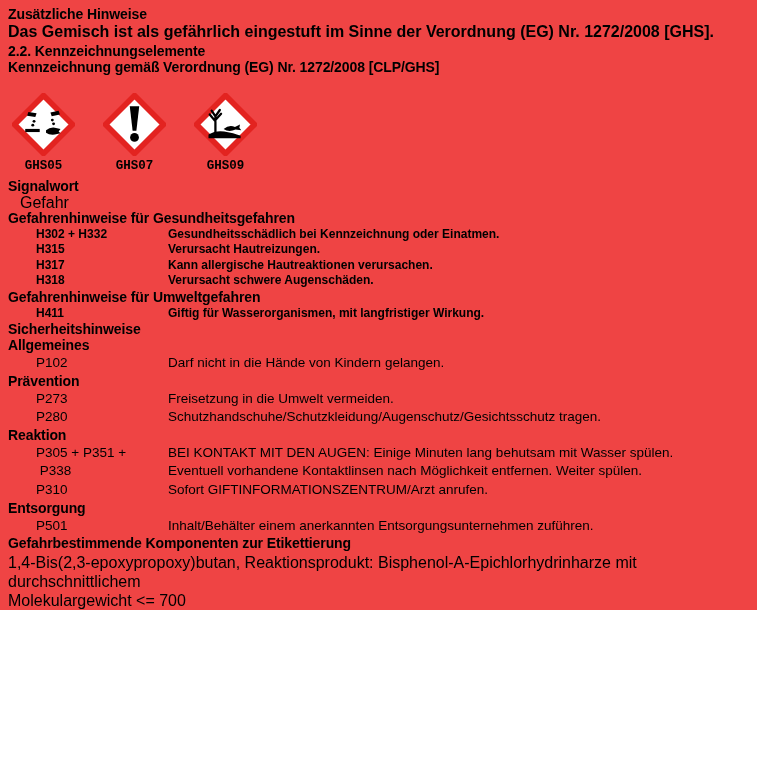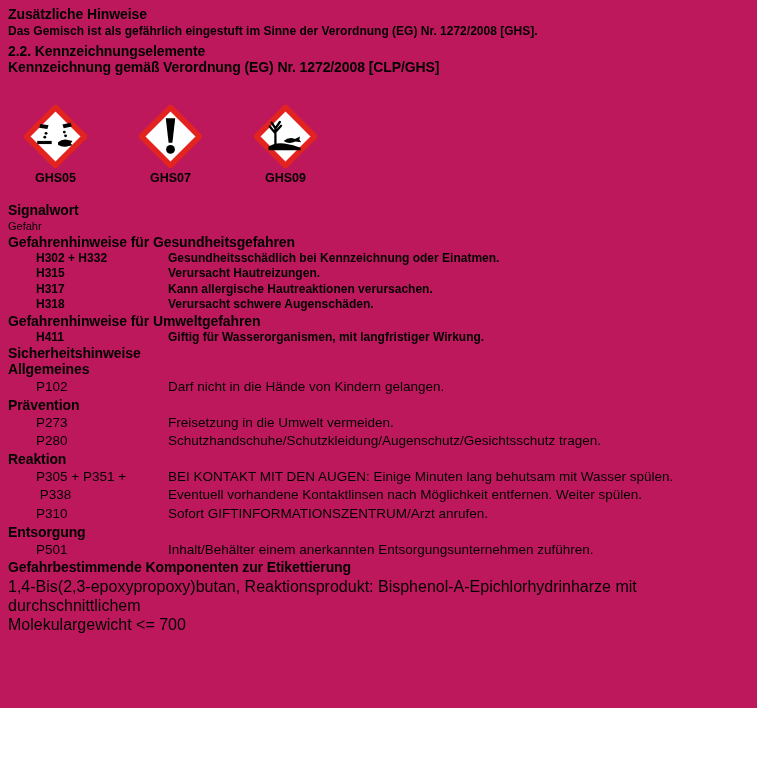--- a/index.html
+++ b/index.html
@@ -1,42 +1,42 @@
 <!DOCTYPE html>
 <html lang="de"><head>
 <meta charset="utf-8">
 <style>
   html,body{margin:0;padding:0;background:#fff;}
   .doc{
     position:relative;
-    width:757px;height:708px;
+    width:757px;height:610px;
     box-sizing:border-box;
     padding:6px 8px 0 8px;
-    background:#be185d;
+    background:#ef4444;
     color:#000;
     font-family:"Liberation Sans","DejaVu Sans",sans-serif;
     overflow:hidden;
   }
   h2.h{font-size:14px;font-weight:bold;margin:0;line-height:16px;letter-spacing:-0.1px;}
-  .small-bold{font-size:12px;font-weight:bold;line-height:15px;margin:2px 0 0 0;}
-  .small-reg{font-size:11px;font-weight:normal;line-height:15px;margin:1px 0 0 0;}
+  .small-bold{font-size:16px;font-weight:bold;line-height:15px;margin:2px 0 0 0;}
+  .small-reg{font-size:16px;font-weight:normal;line-height:15px;margin:1px 0 0 12px;}
   .mt-sec{margin-top:4px;}
   .mt-pict{margin-top:14px;}
   .mt-signal{margin-top:19px;}
   .mt-health{margin-top:11px;}
   .mt-env{margin-top:13px;}
   .mt-safety{margin-top:10px;}
   .mt-allg{margin-top:20px;}
   .mt-praev{margin-top:9px;}
   .mt-reakt{margin-top:11px;}
   .mt-entsorg{margin-top:8px;}
   .mt-komp{margin-top:9px;}
 
   .pictograms{display:flex;gap:20px;align-items:flex-start;}
-  .pictogram{margin:16px;display:flex;flex-direction:column;align-items:center;width:63px;}
+  .pictogram{margin:4px;display:flex;flex-direction:column;align-items:center;width:63px;font-family:Liberation Mono, monospace;}
   .pictogram svg{width:63px;height:63px;display:block;}
   .pictogram figcaption{font-size:12.5px;font-weight:bold;margin-top:3px;line-height:15px;}
 
   .stmt-table{margin-top:1px;}
   .srow{display:flex;padding-left:28px;}
   .srow .code{width:132px;flex:0 0 132px;white-space:pre;}
   .srow .stext{flex:1;}
   .h-rows{font-size:12px;font-weight:bold;line-height:15.4px;}
   .p-rows{font-size:13.5px;font-weight:normal;line-height:18.6px;}
 

